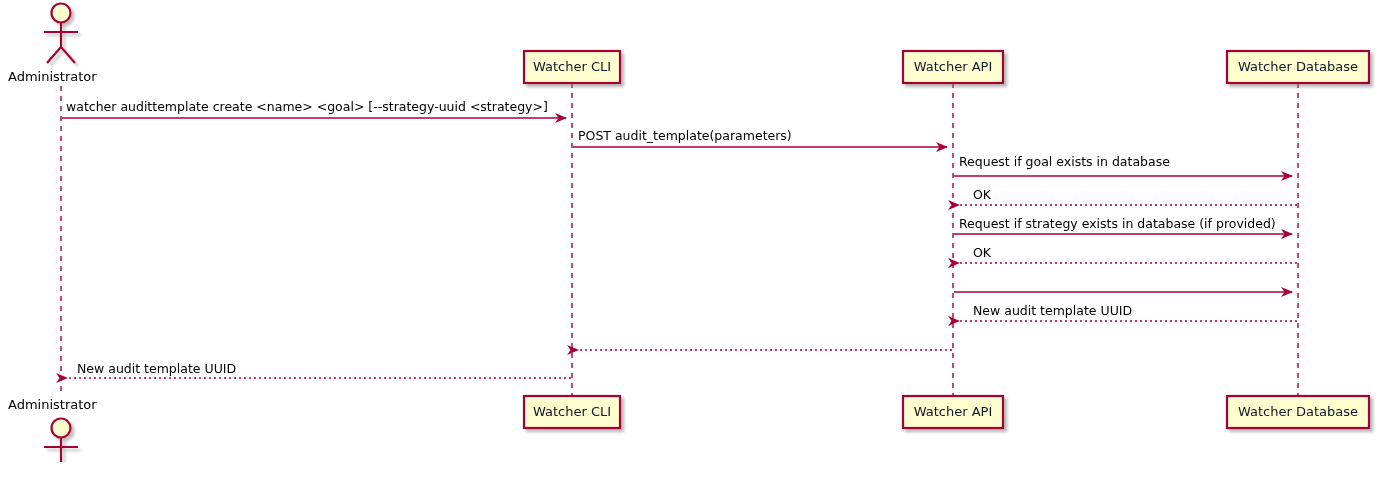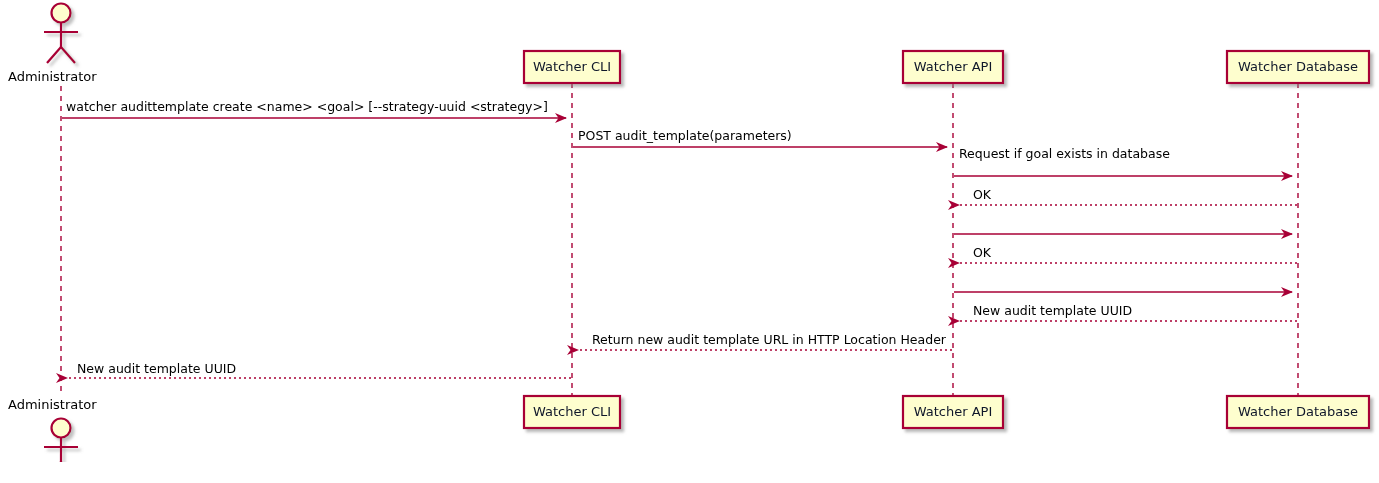--- a/index.html
+++ b/index.html
@@ -133,27 +133,27 @@
   <div class="pu-label participant-label" style="left:1227px; top:60px; width:142px;">Watcher Database</div>
 
   <div class="pu-label participant-label" style="left:524px; top:405px; width:96px;">Watcher CLI</div>
   <div class="pu-label participant-label" style="left:903px; top:405px; width:100px;">Watcher API</div>
   <div class="pu-label participant-label" style="left:1227px; top:405px; width:142px;">Watcher Database</div>
 
   <div class="pu-label msg-label" style="left:66px; top:101px;">watcher audittemplate create &lt;name&gt; &lt;goal&gt; [--strategy-uuid &lt;strategy&gt;]</div>
 
   <div class="pu-label msg-label" style="left:578px; top:130px;">POST audit_template(parameters)</div>
 
-  <div class="pu-label msg-label" style="left:959px; top:148px;text-align:right;">Request if goal exists in database</div>
+  <div class="pu-label msg-label" style="left:959px; top:156px;text-align:right;">Request if goal exists in database</div>
 
   <div class="pu-label msg-label" style="left:973px; top:189px;">OK</div>
 
+  <div class="pu-label msg-label" style="left:959px; top:218px;">Request if strategy exists in database (if provided)</div>
 
   <div class="pu-label msg-label" style="left:973px; top:247px;">OK</div>
 
 
   <div class="pu-label msg-label" style="left:973px; top:305px;">New audit template UUID</div>
 
-  <div class="pu-label msg-label" style="left:592px; top:334px;">Return new audit template URL in HTTP Location Header</div>
 
   <div class="pu-label msg-label" style="left:77px; top:363px;">New audit template UUID</div>
 
 </div>
 
 </body></html>

